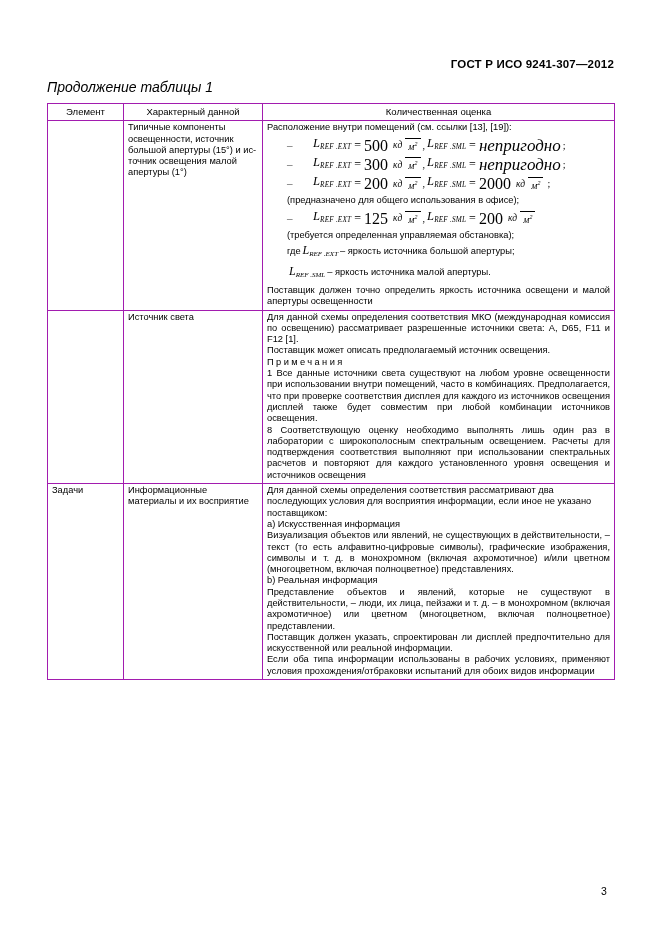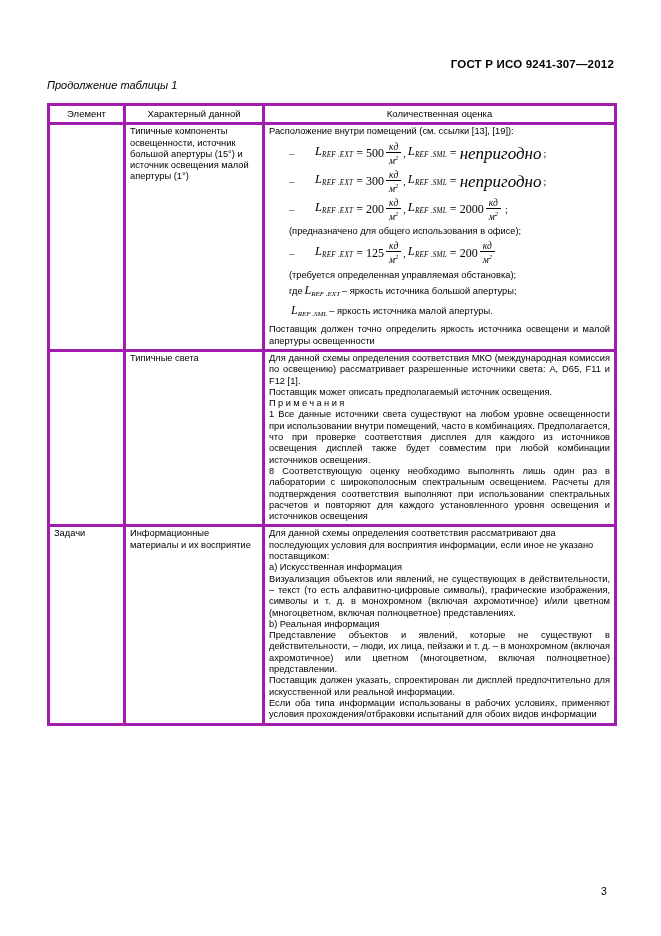--- a/index.html
+++ b/index.html
@@ -30,38 +30,38 @@
     right: 47px;
     font-size: 11.5px;
     font-weight: bold;
     letter-spacing: 0.2px;
     white-space: nowrap;
   }
   .table-caption {
     position: absolute;
     top: 79px;
     left: 47px;
-    font-size: 11px;
+    font-size: 14px;
     font-style: italic;
     white-space: nowrap;
   }
 
   
   table.spec {
     position: absolute;
     top: 103px;
     left: 47px;
     width: 567px;
     border-collapse: collapse;
     table-layout: fixed;
     font-size: 9.3px;
     line-height: 11.3px;
   }
   table.spec td, table.spec th {
-    border: 3px solid #a21caf;
+    border: 1px solid #a21caf;
     padding: 1px 4px 2px 4px;
     vertical-align: top;
     font-weight: normal;
     text-align: left;
   }
   table.spec thead th {
     text-align: center;
     padding: 2px 4px 3px 4px;
     font-size: 9.5px;
   }
@@ -109,30 +109,30 @@
   }
   .mo {
     font-family: "Liberation Serif", serif;
     font-style: normal;
     padding: 0 3px;
     font-size: 12px;
   }
   .mn {
     font-family: "Liberation Serif", serif;
     font-style: normal;
-    font-size: 12px;
+    font-size: 16px;
   }
   .mtext-it {
     font-family: "Liberation Serif", serif;
     font-style: italic;
     font-size: 17px;
   }
   .frac {
     display: inline-flex;
-    flex-direction: column;
+    flex-direction: row;
     align-items: center;
     vertical-align: middle;
     margin: 0 2px;
     font-family: "Liberation Serif", serif;
     font-style: italic;
   }
   .frac .num {
     font-size: 9.5px;
     line-height: 10px;
     padding: 0 3px;
@@ -293,21 +293,21 @@
           <p class="where-line"><span>где</span><span class="inline-var"><span>L</span><span class="sub">REF .EXT</span></span><span>– яркость источника большой апертуры;</span></p>
 
           <p class="where-line2"><span class="inline-var"><span>L</span><span class="sub">REF .SML</span></span><span>– яркость источника малой апертуры.</span></p>
 
           <p class="cell-p just">Поставщик должен точно определить яркость источника освещени и малой апертуры освещенности</p>
         </td>
       </tr>
 
       <tr>
         <td></td>
-        <td>Типичные света</td>
+        <td>Источник света</td>
         <td>
           <p class="cell-p just">Для данной схемы определения соответствия МКО (меж­дународная комиссия по освещению) рассматривает разре­шенные источники света: A, D65, F11 и F12 [1].</p>
           <p class="cell-p just">Поставщик может описать предполагаемый источник ос­вещения.</p>
           <p class="cell-p sparse">Примечания</p>
           <p class="cell-p just">1  Все данные источники света существуют на любом уровне освещенности при использовании внутри помещений, часто в комбинациях. Предполагается, что при проверке соответствия дисплея для каждого из источников освещения дисплей также будет совместим при любой комбинации источников освещения.</p>
           <p class="cell-p just">8 Соответствующую оценку необходимо выполнять лишь один раз в лаборатории с широкополосным спектральным освещени­ем. Расчеты для подтверждения соответствия выполняют при использовании спектральных расчетов и повторяют для каждого установленного уровня освещения и источников освещения</p>
         </td>
       </tr>
 
 

